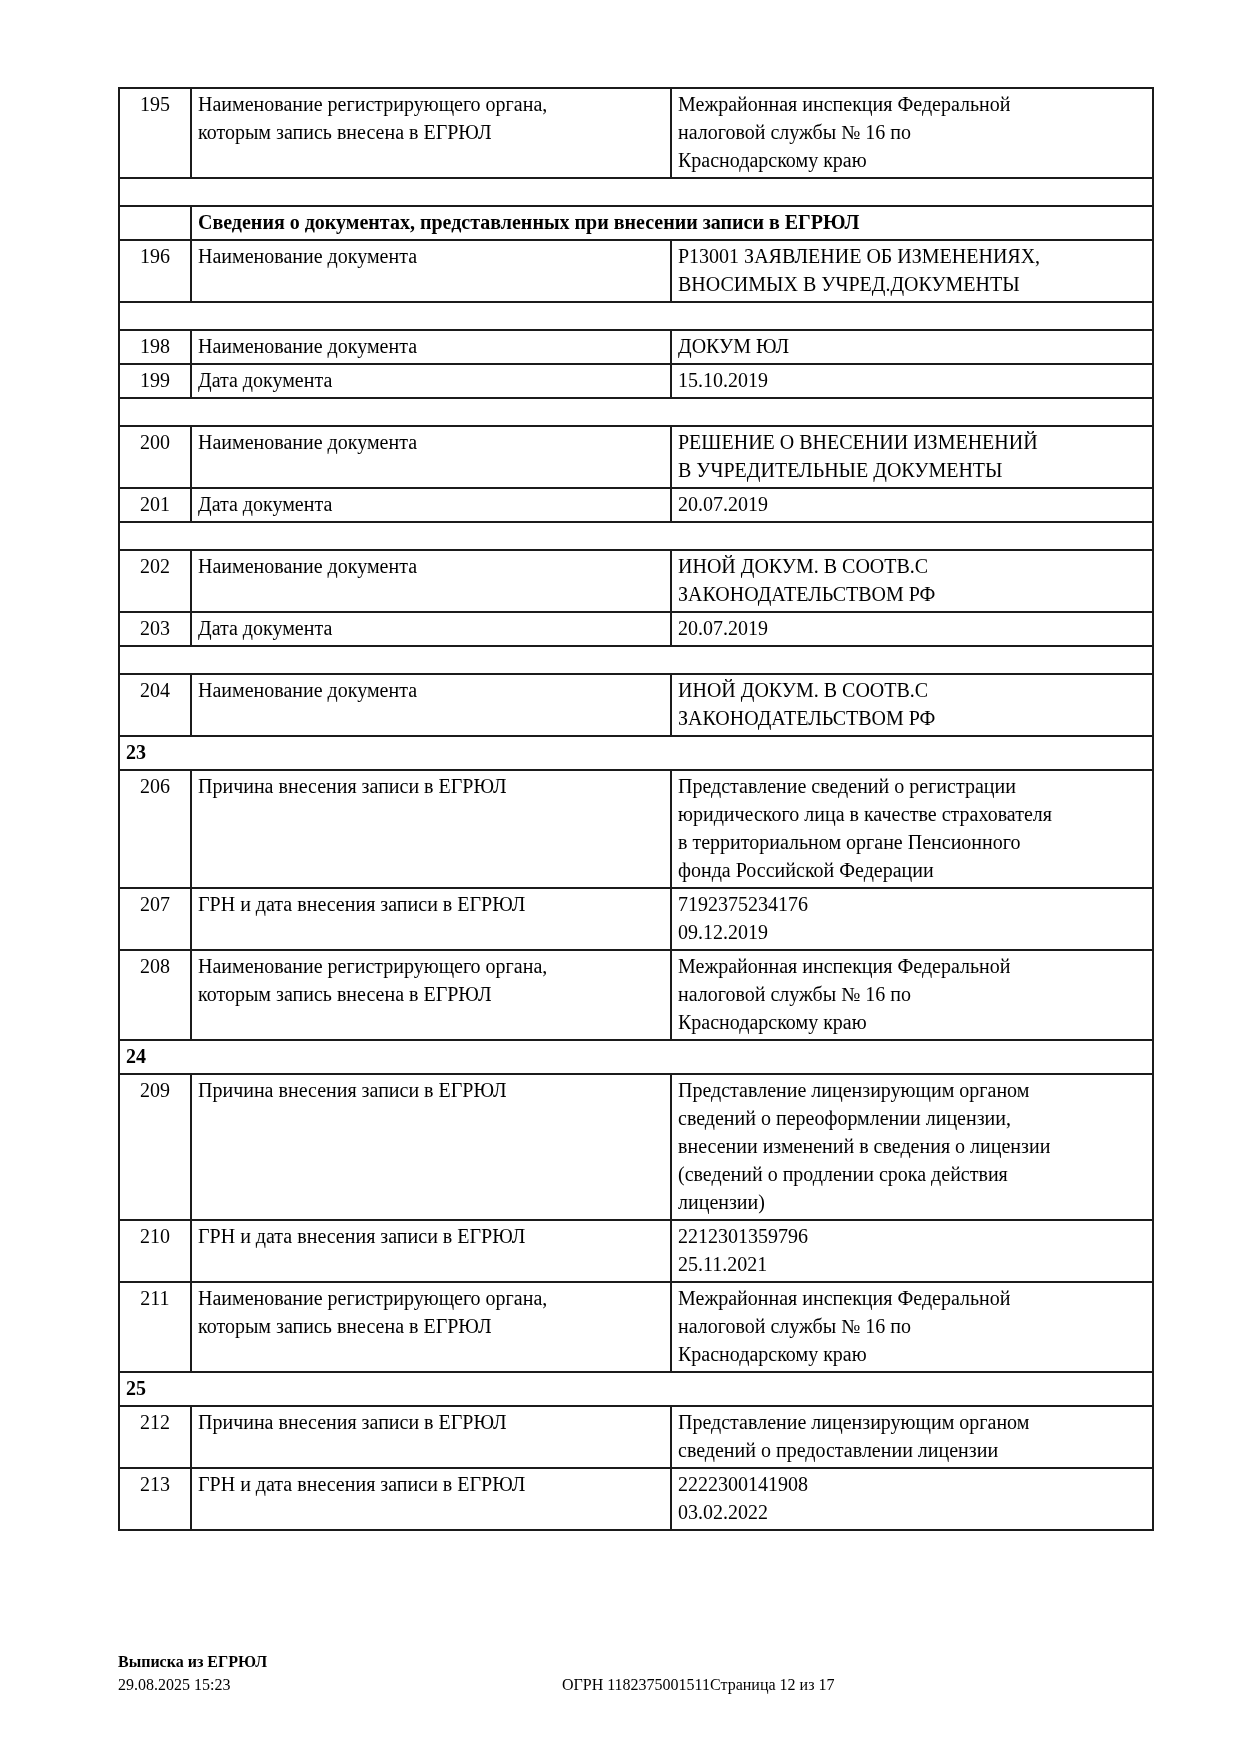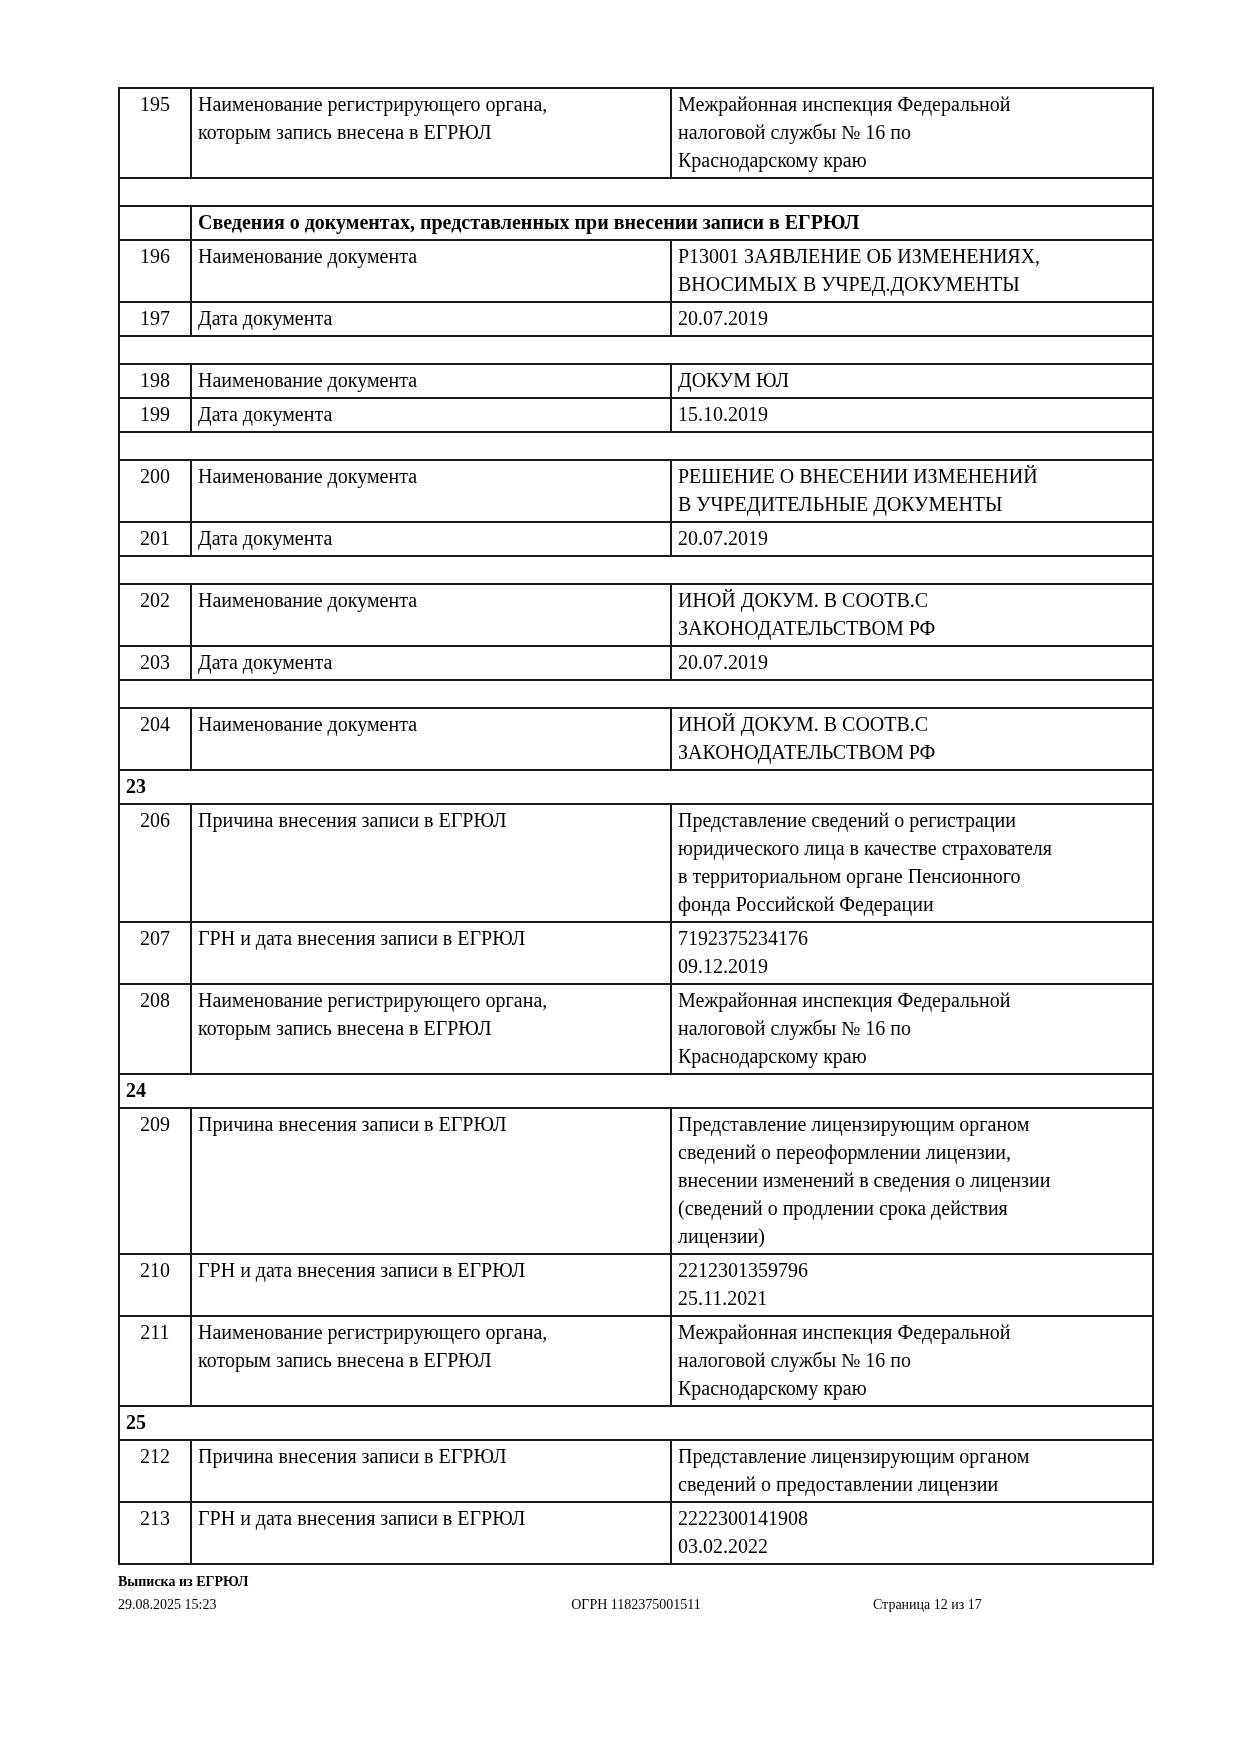--- a/index.html
+++ b/index.html
@@ -50,36 +50,36 @@
     text-align: left;
     font-weight: bold;
   }
   tr.r-spacer td {
     height: 26px;
     padding: 0;
   }
   .footer {
     position: absolute;
     left: 118px;
-    top: 1570px;
+    top: 1650px;
     width: 1036px;
-    font-size: 14px;
+    font-size: 16px;
     line-height: 23px;
   }
   .footer-title {
     font-weight: bold;
   }
   .footer-line2 {
     display: grid;
     grid-template-columns: 1fr auto 1fr;
     align-items: baseline;
   }
   .footer-line2 .f-left  { text-align: left; }
   .footer-line2 .f-center{ text-align: center; }
-  .footer-line2 .f-right { text-align: center; font-family: Liberation Serif, serif; }
+  .footer-line2 .f-right { text-align: left; font-family: Liberation Serif, serif; }
 </style>
 </head>
 <body>
 
 <div class="sheet">
 
   <table class="egrul">
     <colgroup>
       <col style="width:72px">
       <col style="width:480px">
@@ -99,25 +99,20 @@
         </tr>
         <tr>
           <td class="c-num"></td>
           <td class="c-sech" colspan="2">Сведения о документах, представленных при внесении записи в ЕГРЮЛ</td>
         </tr>
         <tr>
           <td class="c-num">196</td>
           <td class="c-label">Наименование документа</td>
           <td class="c-value">Р13001 ЗАЯВЛЕНИЕ ОБ ИЗМЕНЕНИЯХ,
 ВНОСИМЫХ В УЧРЕД.ДОКУМЕНТЫ</td>
-        </tr>
-        <tr>
-          <td class="c-num">197</td>
-          <td class="c-label">Дата документа</td>
-          <td class="c-value">20.07.2019</td>
         </tr>
         <tr class="r-spacer">
           <td colspan="3"></td>
         </tr>
         <tr>
           <td class="c-num">198</td>
           <td class="c-label">Наименование документа</td>
           <td class="c-value">ДОКУМ ЮЛ</td>
         </tr>
         <tr>

